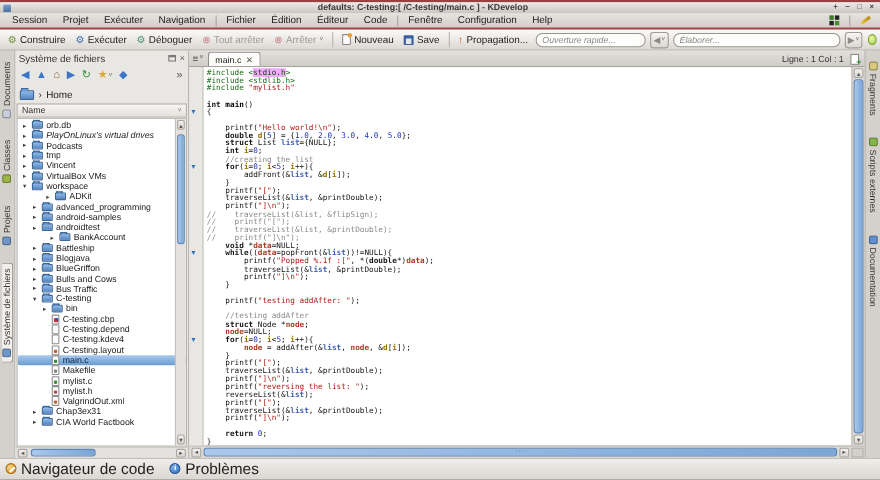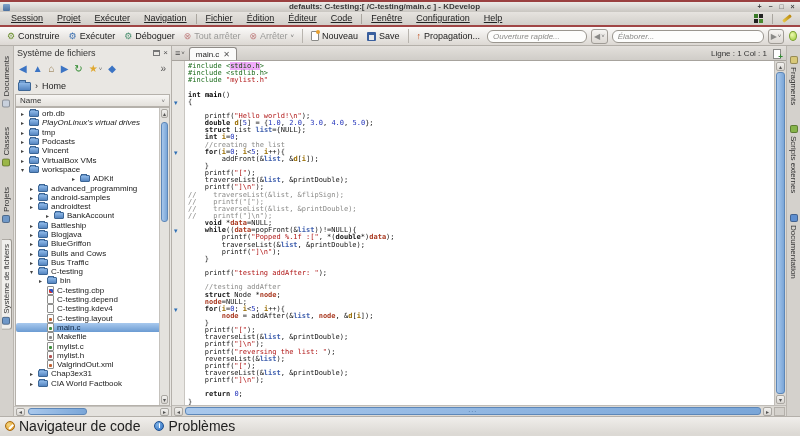--- a/index.html
+++ b/index.html
@@ -10,21 +10,21 @@
   
   .titlebar{height:10px;display:flex;align-items:center;padding:0 3px;
     background:linear-gradient(#ecebe8,#c9c6c1);font-size:8px;font-weight:bold;color:#3a3a3a;}
   .ic-app{width:7px;height:7px;background:linear-gradient(#7fa3cc,#4a6f9e);border-radius:1px;margin-right:4px;}
   .title-text{flex:1;text-align:center;white-space:nowrap;overflow:hidden;line-height:10px;}
   .win-btns{display:flex;gap:2px;}
   .win-btn{width:9px;height:8px;font-size:7px;line-height:8px;text-align:center;color:#444;}
   
   .menubar{height:15px;display:flex;align-items:center;font-size:9px;
     background:linear-gradient(#e6e3df,#d2cfca);border-bottom:2px solid #a04545;padding:0 4px;}
-  .menu-item{padding:0 7px;line-height:13px;white-space:nowrap;text-decoration:underline;}
+  .menu-item{padding:0 7px;line-height:13px;white-space:nowrap;}
   .menu-sep{width:1px;height:10px;background:#aaa69f;margin:0 2px;}
   .menu-right{margin-left:auto;display:flex;align-items:center;gap:7px;padding-right:4px;}
   .ic-grid{width:4px;height:4px;background:#3a7a28;box-shadow:5px 0 0 #222,0 5px 0 #222,5px 5px 0 #4a8a30;margin:0 5px 5px 0;}
   .ic-pencil{width:10px;height:3px;background:linear-gradient(90deg,#e8c84a,#b8860b);transform:rotate(-38deg);border-radius:1px;}
   
   .toolbar{height:19px;display:flex;align-items:center;font-size:9px;
     background:linear-gradient(#fbfaf9,#dcd8d3);border-bottom:1px solid #b4b0aa;padding:0 3px;gap:1px;}
   .tb-btn{display:flex;align-items:center;gap:3px;padding:1px 4px;border-radius:2px;white-space:nowrap;color:#222;}
   .tb-btn.disabled{color:#9a9a98;}
   .tb-ic{font-size:9px;line-height:9px;}
@@ -300,43 +300,43 @@
             <span class="lbl">orb.db</span>
           </div>
           <div class="tree-row" style="padding-left: 3px;">
             <span class="exp">▸</span>
             <span class="ti ti-folder"></span>
             <span class="lbl it">PlayOnLinux's virtual drives</span>
           </div>
           <div class="tree-row" style="padding-left: 3px;">
             <span class="exp">▸</span>
             <span class="ti ti-folder"></span>
+            <span class="lbl">Podcasts</span>
+          </div>
+          <div class="tree-row" style="padding-left: 3px;">
+            <span class="exp">▸</span>
+            <span class="ti ti-folder"></span>
             <span class="lbl">tmp</span>
-          </div>
-          <div class="tree-row" style="padding-left: 3px;">
-            <span class="exp">▸</span>
-            <span class="ti ti-folder"></span>
-            <span class="lbl">Podcasts</span>
           </div>
           <div class="tree-row" style="padding-left: 3px;">
             <span class="exp">▸</span>
             <span class="ti ti-folder"></span>
             <span class="lbl">Vincent</span>
           </div>
           <div class="tree-row" style="padding-left: 3px;">
             <span class="exp">▸</span>
             <span class="ti ti-folder"></span>
             <span class="lbl">VirtualBox VMs</span>
           </div>
           <div class="tree-row" style="padding-left: 3px;">
             <span class="exp">▾</span>
             <span class="ti ti-folder"></span>
             <span class="lbl">workspace</span>
           </div>
-          <div class="tree-row" style="padding-left: 8px; margin-left: 46px;">
+          <div class="tree-row" style="padding-left: 24px;">
             <span class="exp">▸</span>
             <span class="ti ti-folder"></span>
             <span class="lbl">ADKit</span>
           </div>
           <div class="tree-row" style="padding-left: 12px;">
             <span class="exp">▸</span>
             <span class="ti ti-folder"></span>
             <span class="lbl">advanced_programming</span>
           </div>
           <div class="tree-row" style="padding-left: 12px;">

